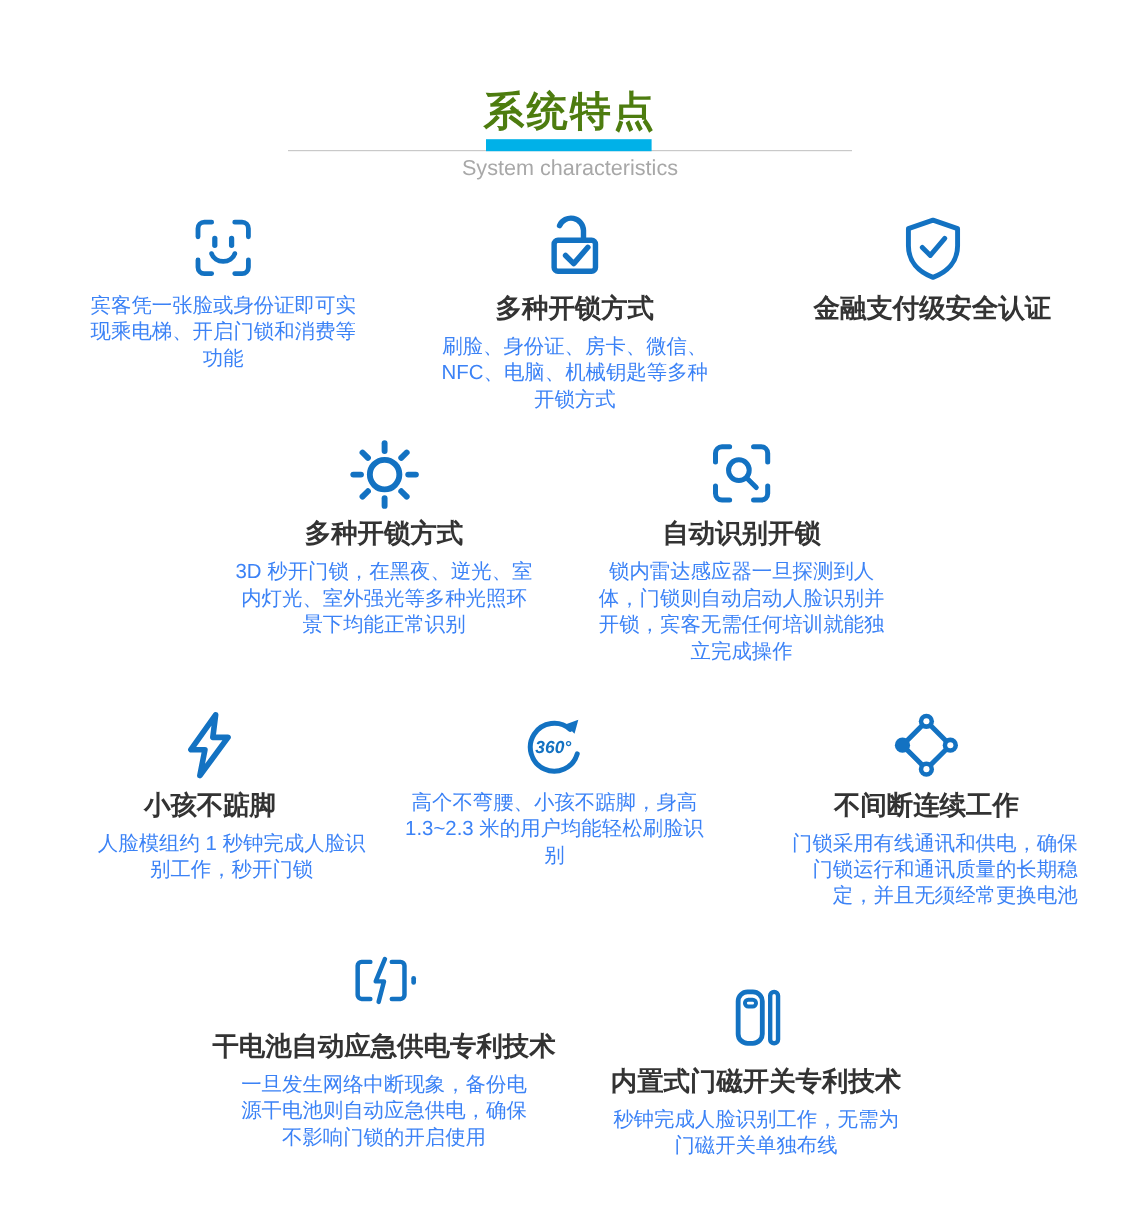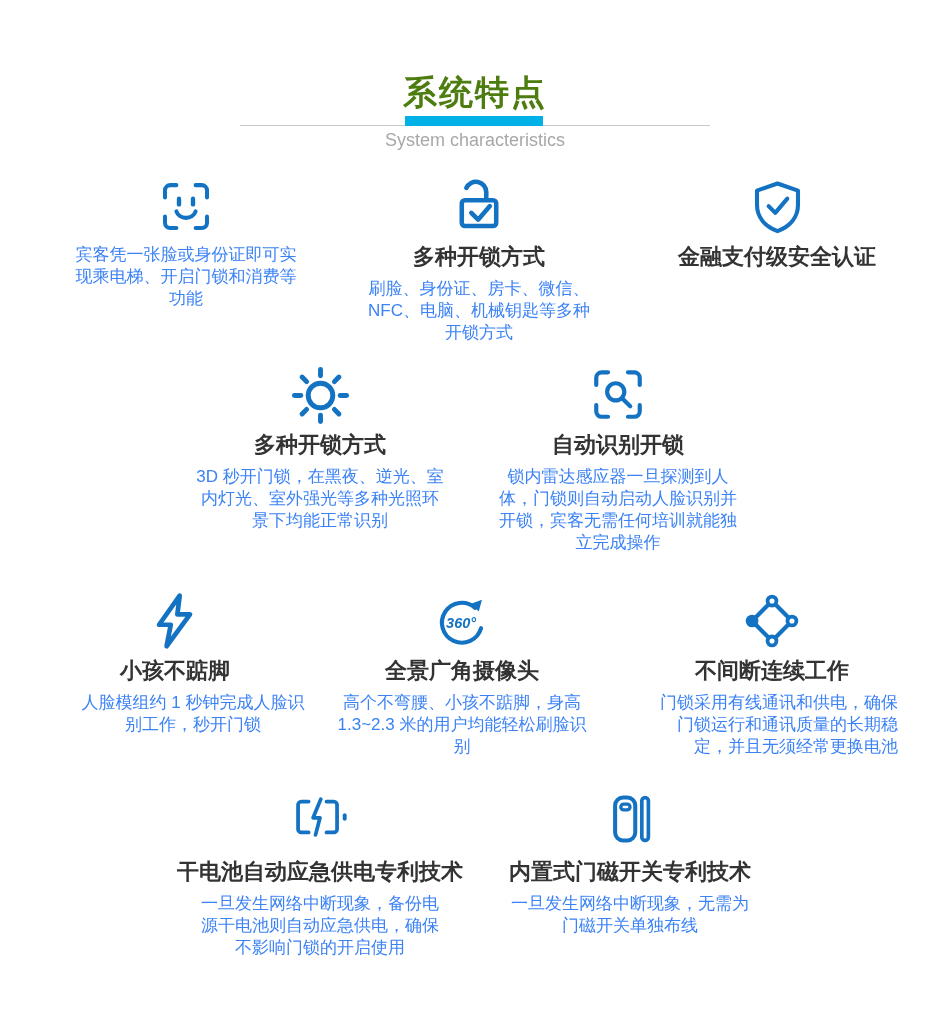--- a/index.html
+++ b/index.html
@@ -32,21 +32,21 @@
 
   .f0 { left:51px;  top:176px; width:270px; }  .f0 .f-desc { max-width:230px; }
   .f1 { left:344px; top:176px; width:270px; }  .f1 .f-desc { max-width:238px; }
   .f2 { left:637px; top:176px; width:280px; }  .f2 .f-desc { max-width:242px; }
   .f3 { left:180px; top:364px; width:280px; }  .f3 .f-desc { max-width:250px; }
   .f4 { left:473px; top:364px; width:290px; }  .f4 .f-desc { max-width:244px; }
   .f5 { left:40px;  top:590px; width:270px; }  .f5 .f-desc { max-width:240px;margin-left:36px; }
   .f6 { left:317px; top:590px; width:290px; }  .f6 .f-desc { max-width:252px; }
   .f7 { left:627px; top:590px; width:290px; }  .f7 .f-desc { max-width:252px;text-align:right; }
   .f8 { left:160px; top:791px; width:320px; }  .f8 .f-desc { max-width:252px; }
-  .f9 { left:480px; top:791px; width:300px; }  .f9 .f-desc { max-width:252px; }
+  .f9 { left:480px; top:820px; width:300px; }  .f9 .f-desc { max-width:252px; }
   .f8 .f-icon, .f9 .f-icon { align-items:flex-start; }
 
   .icon-stroke { fill:none; stroke:#1372c2; stroke-linecap:round; stroke-linejoin:round; }
   .icon-fill   { fill:#1372c2; stroke:none; }
   .deg-text    { fill:#1372c2; font-family:"Liberation Sans","DejaVu Sans",sans-serif;
                  font-size:16px; font-weight:bold; font-style:italic; }
 </style>
 </head>
 <body>
 
@@ -138,21 +138,20 @@
   </div>
 
   <div class="feature f6">
     <div class="f-icon">
       <svg width="58" height="58" viewBox="0 0 64 64">
         <path class="icon-stroke" stroke-width="4.6" d="M53 40 A22 22 0 1 1 46.5 17.5"></path>
         <polygon class="icon-fill" points="54,8.5 42,13 50.5,21.5"></polygon>
         <text class="deg-text" x="31" y="39.5" text-anchor="middle">360°</text>
       </svg>
     </div>
-    <div class="f-title">全景广角摄像头</div>
     <div class="f-desc">高个不弯腰、小孩不踮脚，身高1.3~2.3 米的用户均能轻松刷脸识别</div>
   </div>
 
   <div class="feature f7">
     <div class="f-icon">
       <svg width="58" height="58" viewBox="0 0 64 64">
         <path class="icon-stroke" stroke-width="4.6" d="M32 10 L54 32 L32 54 L10 32 Z"></path>
         <circle class="icon-fill" cx="32" cy="10" r="7"></circle>
           <circle cx="32" cy="10" r="2.8" fill="#ffffff"></circle>
         <circle class="icon-fill" cx="54" cy="32" r="7"></circle>
@@ -181,16 +180,16 @@
 
   <div class="feature f9">
     <div class="f-icon">
       <svg width="56" height="56" viewBox="0 0 64 64">
         <rect class="icon-stroke" stroke-width="4.6" x="15" y="7.5" width="23" height="49" rx="9"></rect>
         <rect class="icon-stroke" stroke-width="3.8" x="21.5" y="15" width="10.5" height="6.5" rx="3.2"></rect>
         <rect class="icon-stroke" stroke-width="4.2" x="45.5" y="7.5" width="7.5" height="49" rx="3.75"></rect>
       </svg>
     </div>
     <div class="f-title">内置式门磁开关专利技术</div>
-    <div class="f-desc">一旦发生网络中断现象，无需为门磁开关单独布线</div>
+    <div class="f-desc">秒钟完成人脸识别工作，无需为门磁开关单独布线</div>
   </div>
 
 </div>
 
 </body></html>

